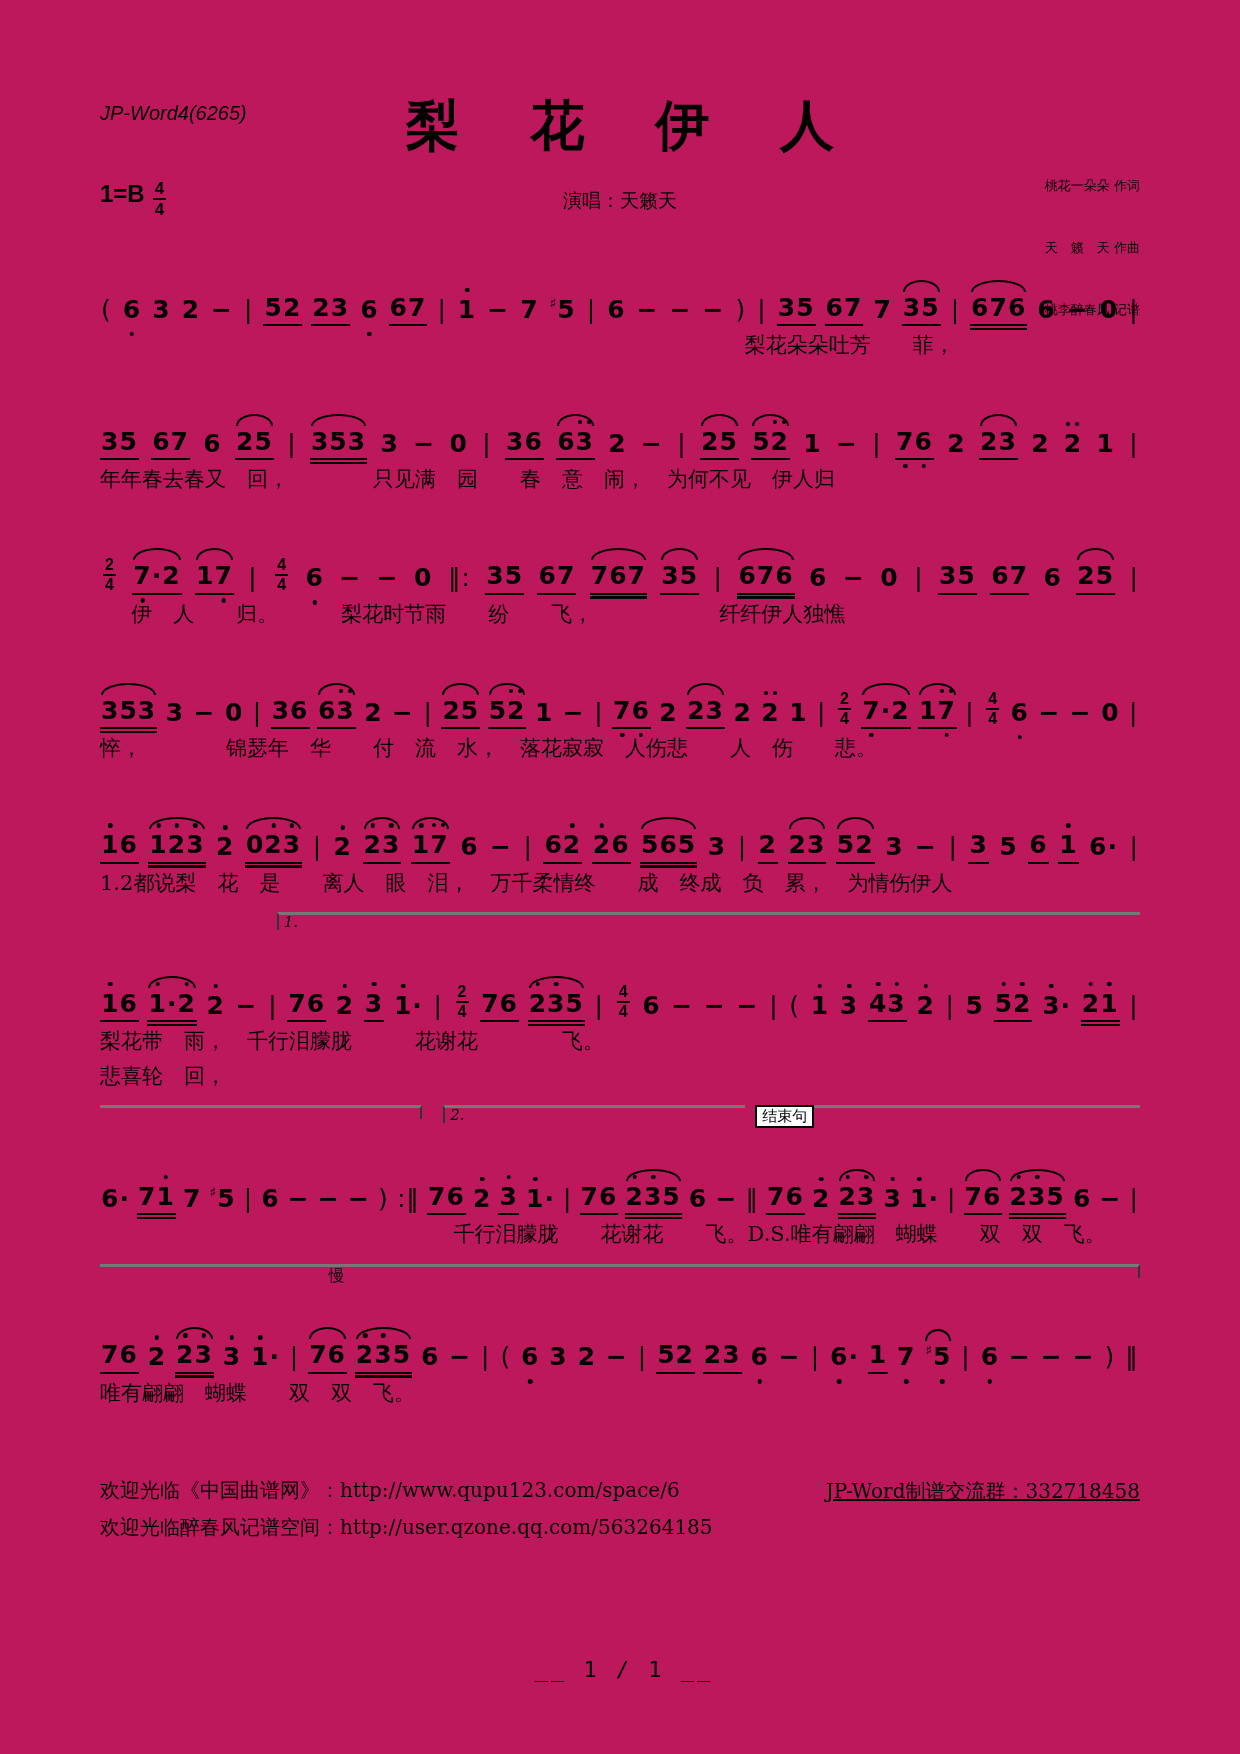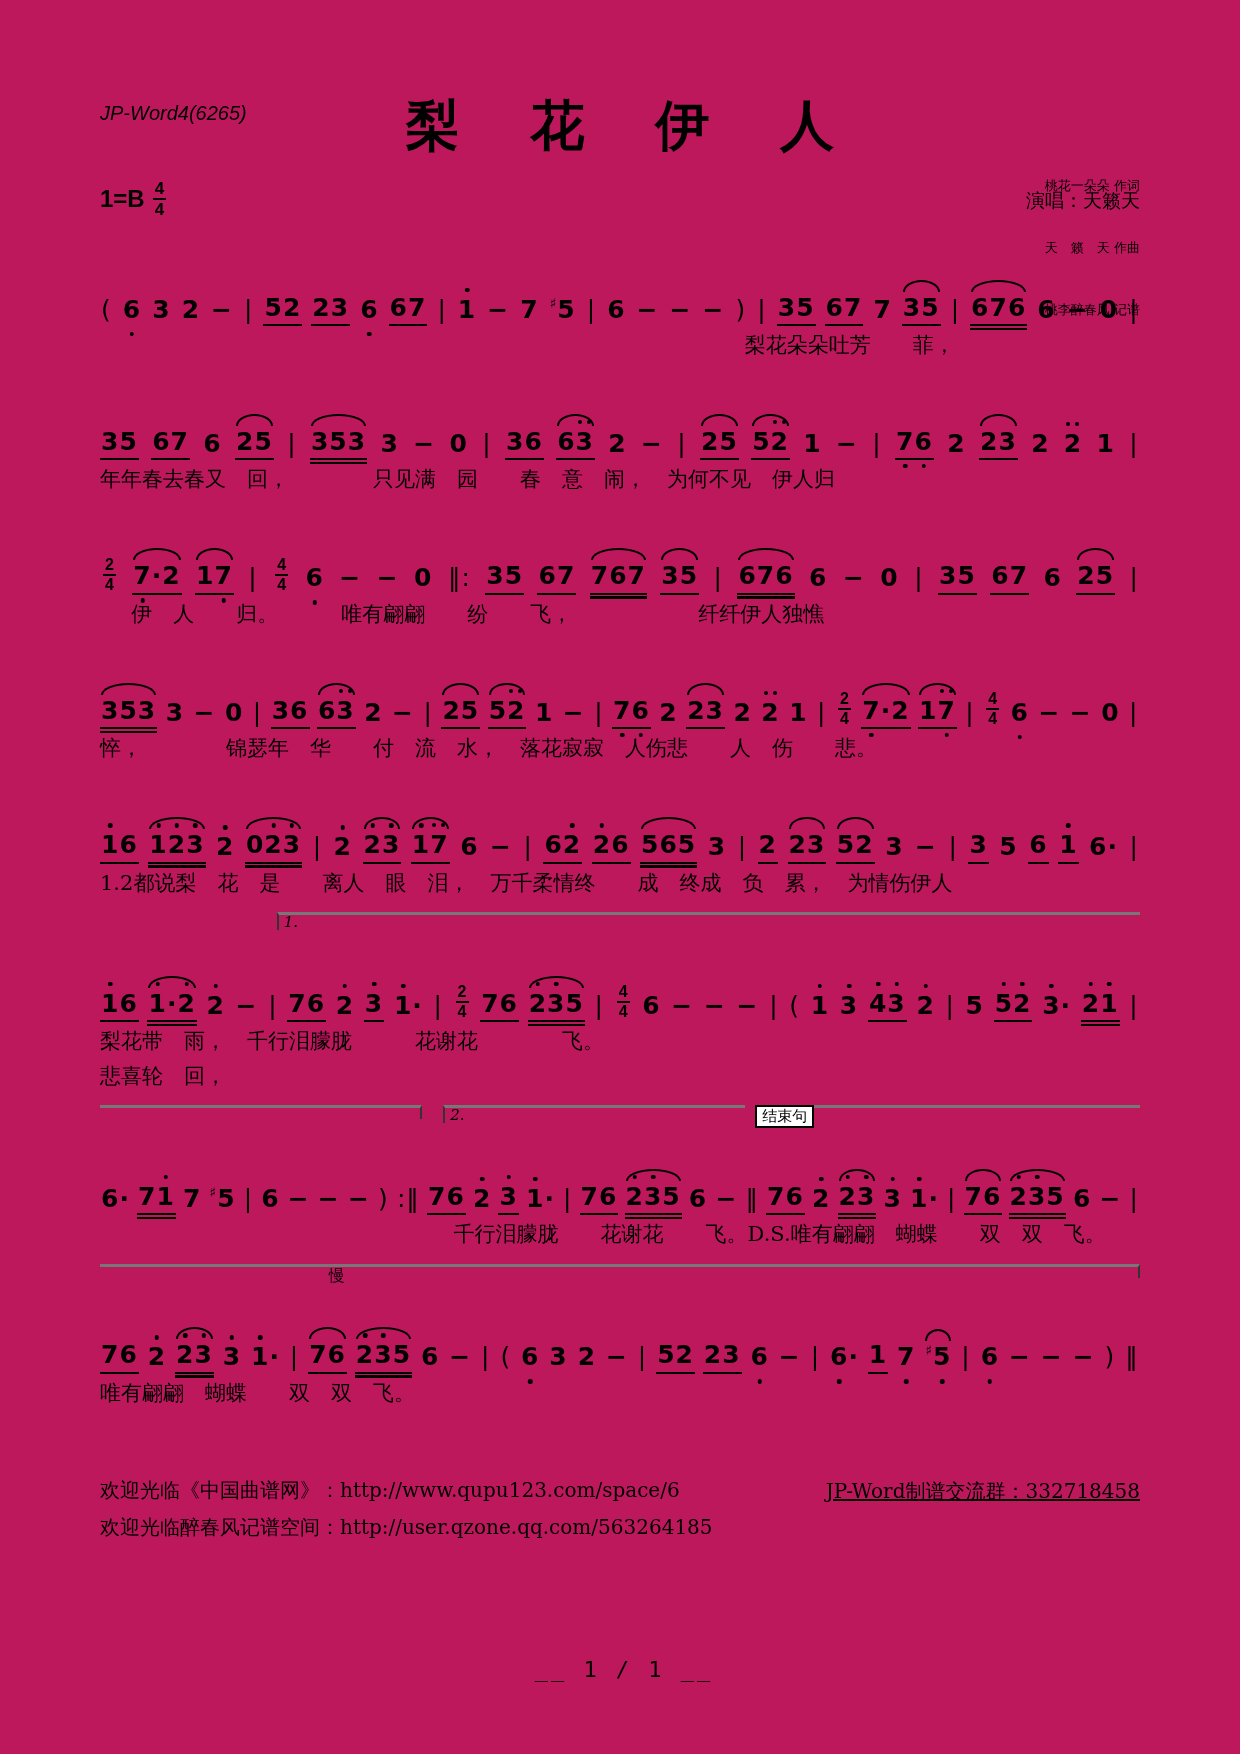--- a/index.html
+++ b/index.html
@@ -7,23 +7,23 @@
         font-family:"Liberation Sans",sans-serif;color:#000;overflow:hidden;}
   .content{position:absolute;left:100px;top:90px;width:1040px;}
 
   
   .header{position:relative;height:150px;}
   .jpword{position:absolute;left:0;top:12px;font-style:italic;font-size:20px;}
   .title{text-align:center;font-family:"DejaVu Serif","Liberation Serif",serif;
          font-size:54px;font-weight:bold;letter-spacing:26px;padding-left:26px;}
   .credits{position:absolute;right:0;top:44px;font-size:13px;line-height:1.6;
            font-family:"DejaVu Serif","Liberation Serif",serif;text-align:left;white-space:pre;}
-  .singer{position:absolute;left:0;right:0;top:98px;text-align:right;font-size:19px;
+  .singer{position:absolute;left:0;right:0;top:98px;text-align:center;font-size:19px;
           font-family:"DejaVu Serif","Liberation Serif",serif;}
-  .keyrow{position:absolute;left:0;top:90px;display:flex;align-items:center;gap:8px;}
+  .keyrow{position:absolute;left:0;top:90px;display:flex;gap:8px;}
   .keytxt{font-size:24px;font-weight:bold;}
   .frac{display:inline-flex;flex-direction:column;align-items:center;font-weight:bold;
         font-size:17px;line-height:1;}
   .frac .top{border-bottom:2px solid #000;padding:0 2px 1px;}
   .frac .bot{padding-top:1px;}
 
   
   .sys{position:relative;margin-bottom:14px;}
   .sys.has-ov{padding-top:24px;}
   .noterow{display:flex;justify-content:space-between;align-items:flex-end;
@@ -193,21 +193,21 @@
             <span class="tok"><span class="nc">6</span></span>
             <span class="tok"><span class="nc">−</span></span>
             <span class="tok"><span class="nc">0</span></span>
             <span class="tok"><span class="nc bar">|</span></span>
             <span class="tok u1"><span class="nc">3</span><span class="nc">5</span></span>
             <span class="tok u1"><span class="nc">6</span><span class="nc">7</span></span>
             <span class="tok"><span class="nc">6</span></span>
             <span class="tok u1 arc"><span class="nc">2</span><span class="nc">5</span></span>
             <span class="tok"><span class="nc bar">|</span></span>
           </div>
-          <div class="lyr" style="padding-left: 3%;">伊　人　　归。　　　唯有翩翩　　纷　　飞，　　　　　　纤纤伊人独憔</div>
+          <div class="lyr" style="padding-left: 3%;">伊　人　　归。　　　梨花时节雨　　纷　　飞，　　　　　　纤纤伊人独憔</div>
         </div>
         <div class="sys">
           <div class="noterow">
             <span class="tok u2 arc"><span class="nc">3</span><span class="nc">5</span><span class="nc">3</span></span>
             <span class="tok"><span class="nc">3</span></span>
             <span class="tok"><span class="nc">−</span></span>
             <span class="tok"><span class="nc">0</span></span>
             <span class="tok"><span class="nc bar">|</span></span>
             <span class="tok u1"><span class="nc">3</span><span class="nc">6</span></span>
             <span class="tok u1 arc"><span class="nc">6</span><span class="nc dd">3</span></span>

